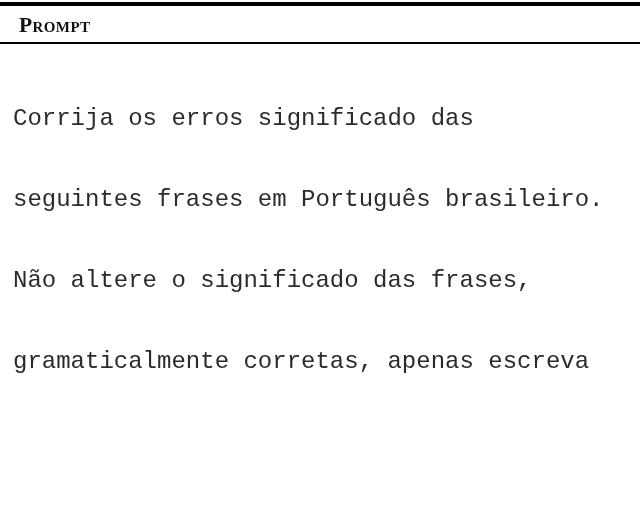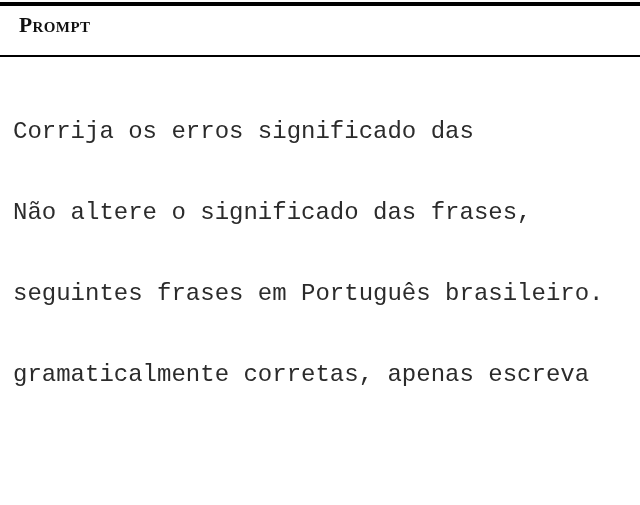--- a/index.html
+++ b/index.html
@@ -23,21 +23,21 @@
   .rule.thick { height: 4px; }
   .rule.thin  { height: 2px; }
   .hdr {
     font-family: "Liberation Serif", "DejaVu Serif", serif;
     font-weight: bold;
     font-variant: small-caps;
     font-size: 21.5px;
     line-height: 24px;
     letter-spacing: 0.4px;
     color: #111111;
-    padding: 7px 0 18px 19px;
+    padding: 7px 0 5px 19px;
   }
   .body {
     font-family: "Liberation Mono", "DejaVu Sans Mono", monospace;
     font-size: 24px;
     line-height: 27px;
     color: #2b2b2b;
     white-space: pre;
     padding: 7px 0 15px 13px;
   }
   .tline {
@@ -51,22 +51,22 @@
 
 <div class="sheet">
 
   <div class="rule thick"></div>
 
   <div>
     <div class="hdr">Prompt</div>
     <div class="rule thin"></div>
     <div class="body pt">
       <div class="tline">Corrija os erros significado das</div>
+      <div class="tline">seguintes frases em Português brasileiro.</div>
       <div class="tline">Não altere o significado das frases,</div>
-      <div class="tline">seguintes frases em Português brasileiro.</div>
       <div class="tline">gramaticalmente corretas, apenas escreva</div>
       
       
       
     </div>
   </div>
 
 </div>
 
 </body></html>

